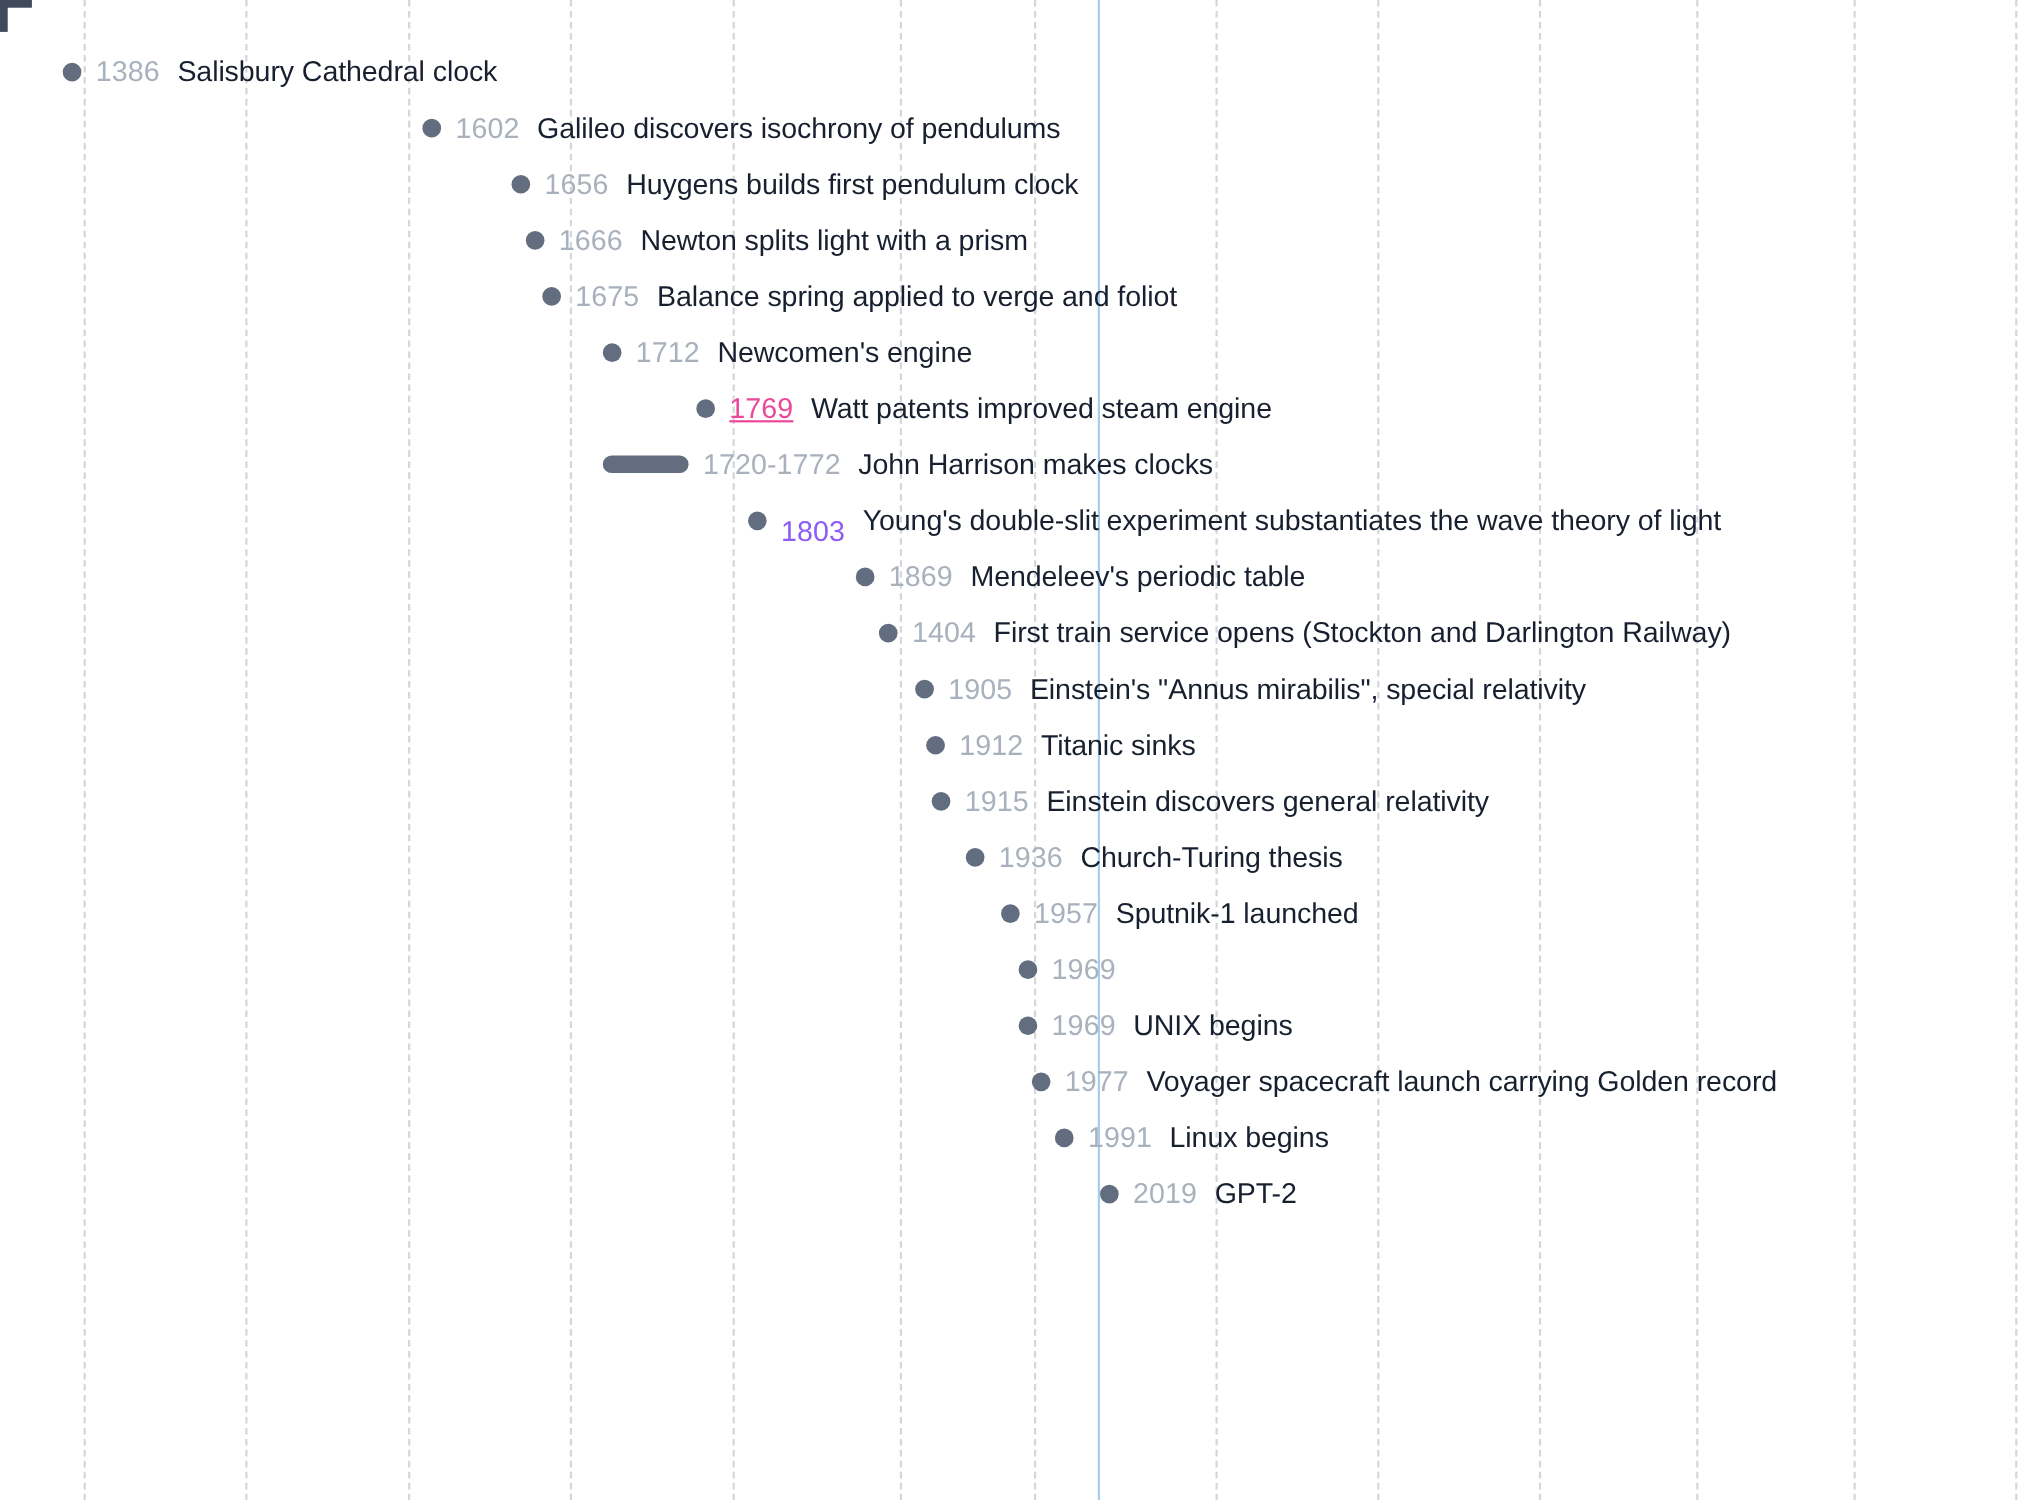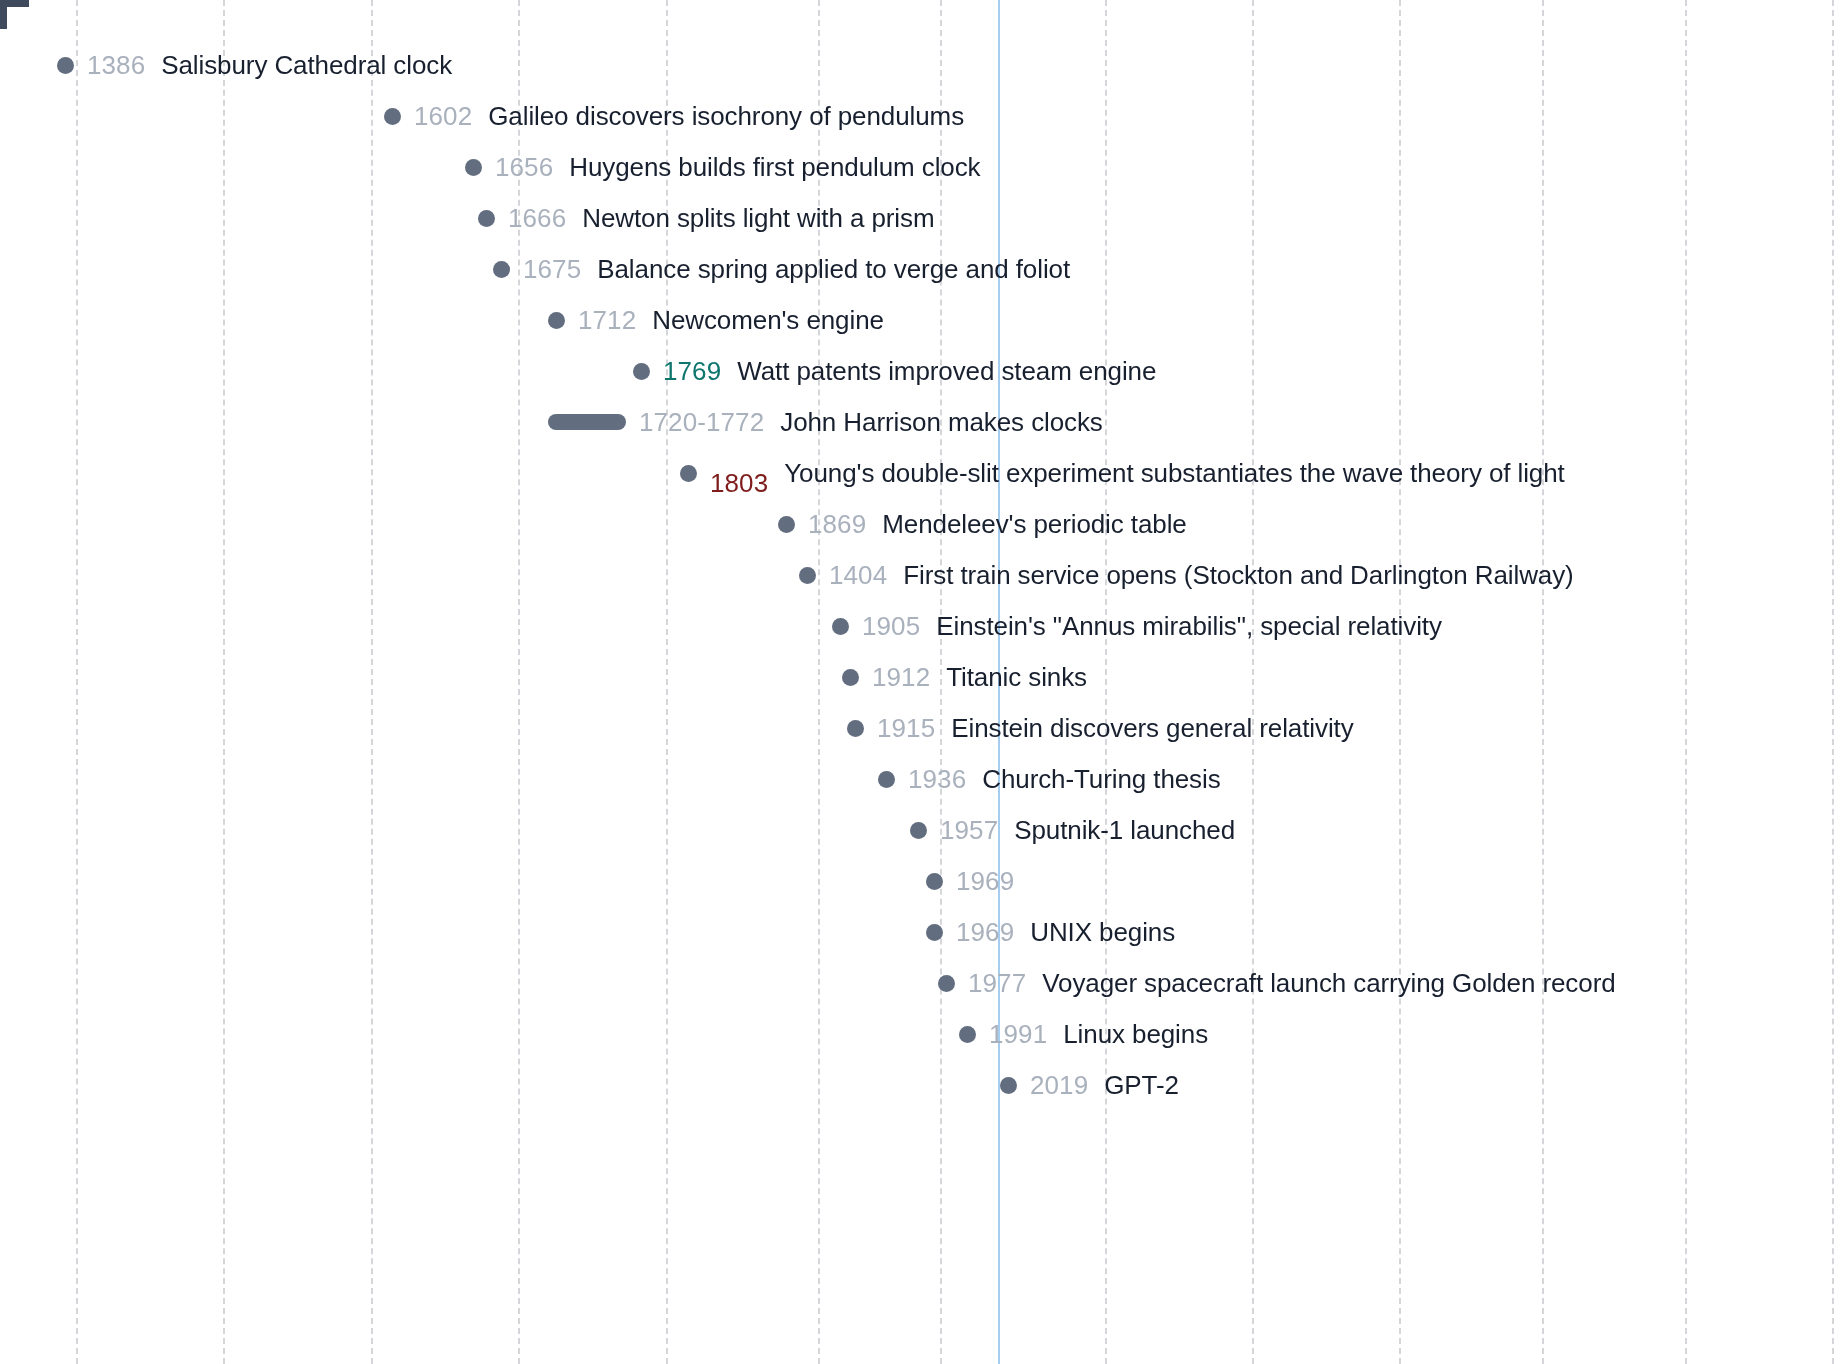--- a/index.html
+++ b/index.html
@@ -140,31 +140,31 @@
         <span class="event-year" style="color: rgb(169, 177, 189);">1675</span>
         <span class="event-label" style="color: rgb(24, 32, 47);">Balance spring applied to verge and foliot</span>
       </div>
       <div class="event-row" style="left: 548px; top: 320px;">
         <div class="event-marker" style="background: rgb(98, 109, 127);"></div>
         <span class="event-year" style="color: rgb(169, 177, 189);">1712</span>
         <span class="event-label" style="color: rgb(24, 32, 47);">Newcomen's engine</span>
       </div>
       <div class="event-row" style="left: 633px; top: 371px;">
         <div class="event-marker" style="background: rgb(98, 109, 127);"></div>
-        <span class="event-year" style="color: #0f766e;">1769</span>
+        <span class="event-year" style="color: #ec4899; text-decoration: underline;">1769</span>
         <span class="event-label" style="color: rgb(24, 32, 47); text-align: right;">Watt patents improved steam engine</span>
       </div>
       <div class="event-row" style="left: 548px; top: 422px;">
         <div class="event-marker span" style="background: rgb(98, 109, 127);"></div>
         <span class="event-year" style="color: rgb(169, 177, 189);">1720-1772</span>
         <span class="event-label" style="color: rgb(24, 32, 47);">John Harrison makes clocks</span>
       </div>
       <div class="event-row" style="left: 680px; top: 473px;">
         <div class="event-marker" style="background: rgb(98, 109, 127);"></div>
-        <span class="event-year" style="color: #7f1d1d; margin-top: 20px;">1803</span>
+        <span class="event-year" style="color: #8b5cf6; margin-top: 20px;">1803</span>
         <span class="event-label" style="color: rgb(24, 32, 47);">Young's double-slit experiment substantiates the wave theory of light</span>
       </div>
       <div class="event-row" style="left: 778px; top: 524px; justify-content: flex-end;">
         <div class="event-marker" style="background: rgb(98, 109, 127);"></div>
         <span class="event-year" style="color: rgb(169, 177, 189);">1869</span>
         <span class="event-label" style="color: rgb(24, 32, 47);">Mendeleev's periodic table</span>
       </div>
       <div class="event-row" style="left: 799px; top: 575px;">
         <div class="event-marker" style="background: rgb(98, 109, 127);"></div>
         <span class="event-year" style="color: rgb(169, 177, 189);">1404</span>

